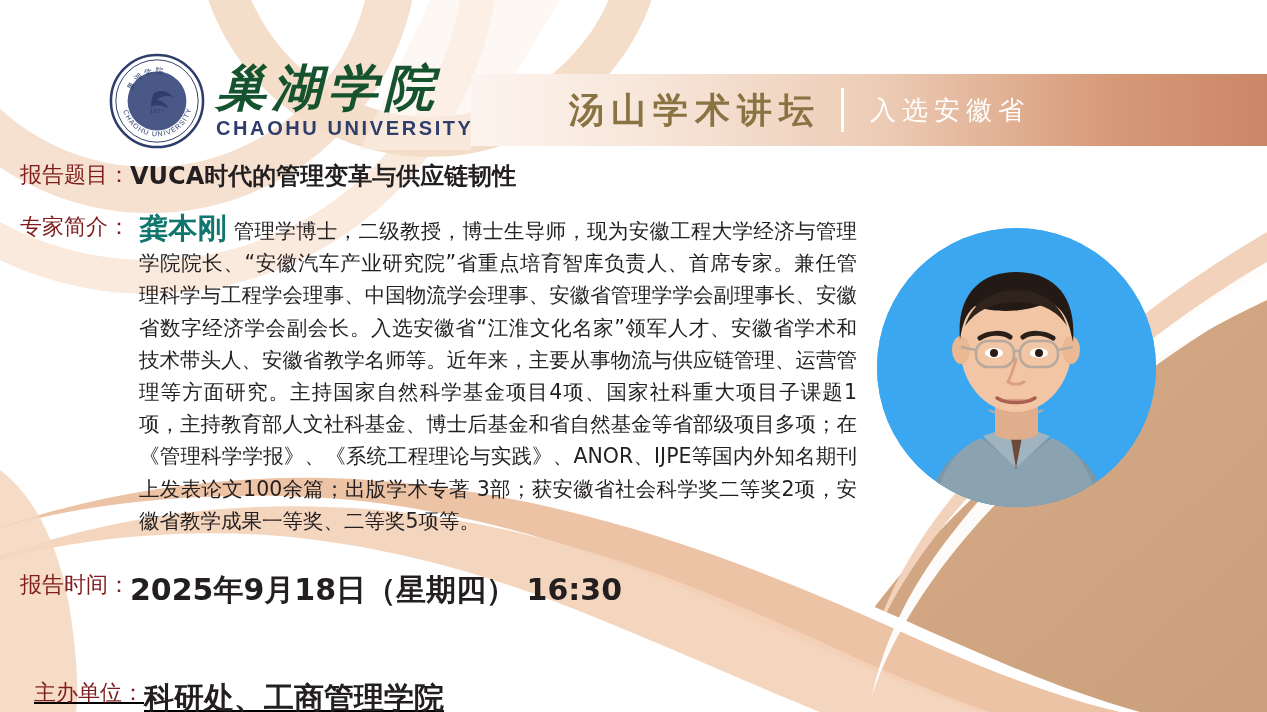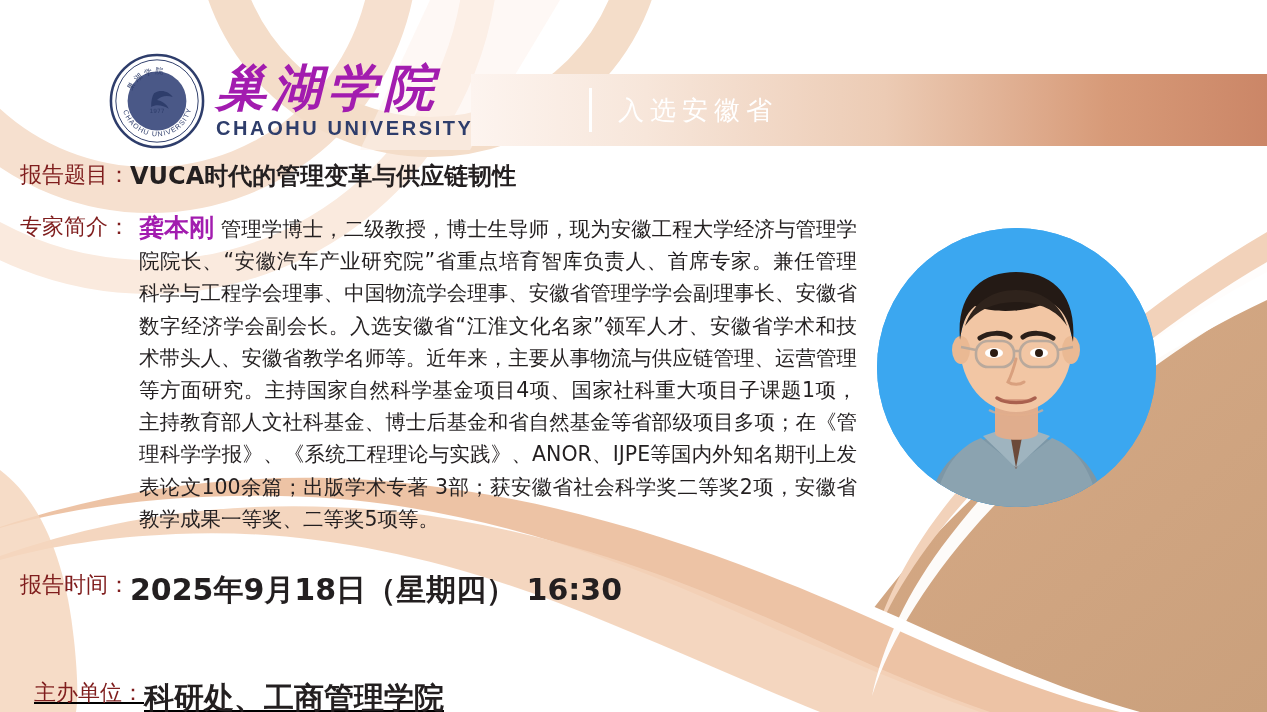--- a/index.html
+++ b/index.html
@@ -34,21 +34,21 @@
   .banner-sub{
     font-size:26px;color:#ffffff;letter-spacing:6px;white-space:nowrap;
     font-family:"DejaVu Serif",serif;
   }
 
   
   .logo-wrap{position:absolute;left:108px;top:52px;display:flex;align-items:center;}
   .logo-mark{width:98px;height:98px;flex:0 0 auto;}
   .logo-text{margin-left:10px;display:flex;flex-direction:column;justify-content:center;}
   .logo-cn{
-    font-size:50px;font-weight:bold;color:#a21caf;letter-spacing:6px;
+    font-size:50px;font-weight:bold;color:#14532d;letter-spacing:6px;
     font-family:"DejaVu Serif",serif;line-height:1.05;
     font-style:italic;
   }
   .logo-en{
     font-size:20px;font-weight:bold;color:#2e3d6b;letter-spacing:2.6px;
     margin-top:2px;font-family:"Liberation Sans",sans-serif;
   }
 
   
   .row{position:absolute;display:flex;align-items:flex-start;white-space:nowrap;}
@@ -65,21 +65,21 @@
   #row-title .val{font-size:24px;}
 
   #row-bio{left:20px;top:212px;align-items:flex-start;gap:9px;}
   .bio-body{
     width:718px;white-space:normal;
     font-size:20.5px;line-height:32.2px;color:#231f20;
     font-family:"DejaVu Sans",sans-serif;
     text-align:justify;text-justify:inter-ideograph;
   }
   .bio-name{
-    font-size:25px;font-weight:bold;color:#a21caf;
+    font-size:29px;font-weight:bold;color:#0f766e;
     font-family:"DejaVu Sans",sans-serif;letter-spacing:0px;
   }
 
   #row-time{left:20px;top:570px;}
   #row-place{left:20px;top:625px;}
   #row-host{left:34px;top:678px;text-decoration:underline;}
 
   
   .portrait{
     position:absolute;left:877px;top:228px;width:279px;height:279px;
@@ -155,20 +155,21 @@
       </text>
     </svg>
     <div class="logo-text">
       <div class="logo-cn">巢湖学院</div>
       <div class="logo-en">CHAOHU UNIVERSITY</div>
     </div>
   </div>
 
   <div class="banner">
     <div class="banner-inner">
+      <span class="banner-title">汤山学术讲坛</span>
       <span class="banner-div"></span>
       <span class="banner-sub">入选安徽省</span>
     </div>
   </div>
 
   <div class="portrait">
     <svg viewBox="0 0 279 279">
       <rect x="0" y="0" width="279" height="279" fill="#3ba7f0"></rect>
 
       <path d="M52,279 C58,232 92,208 139,206 C187,208 221,232 228,279 Z" fill="#7d97a6"></path>

